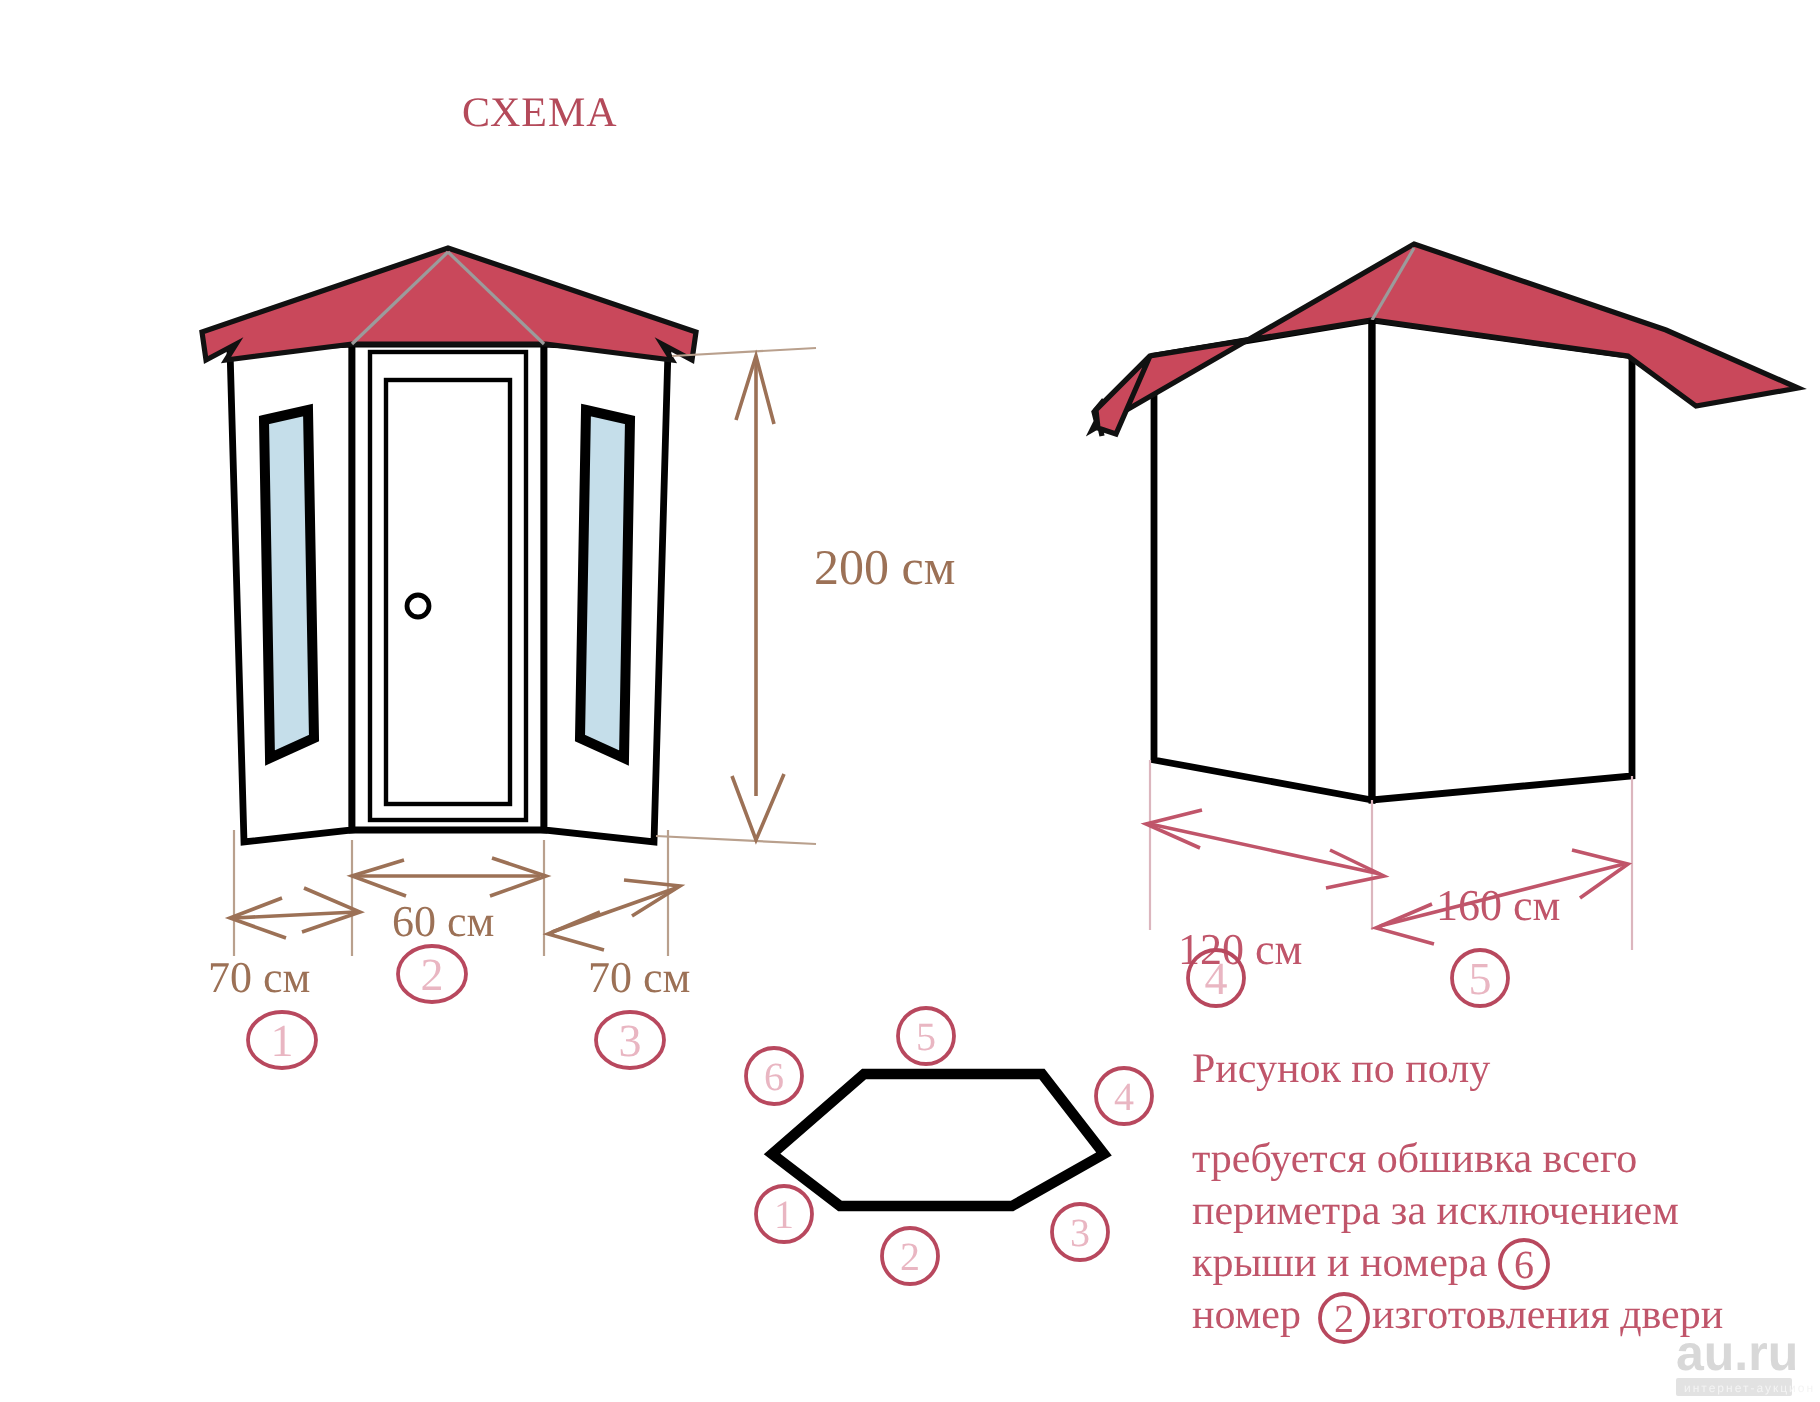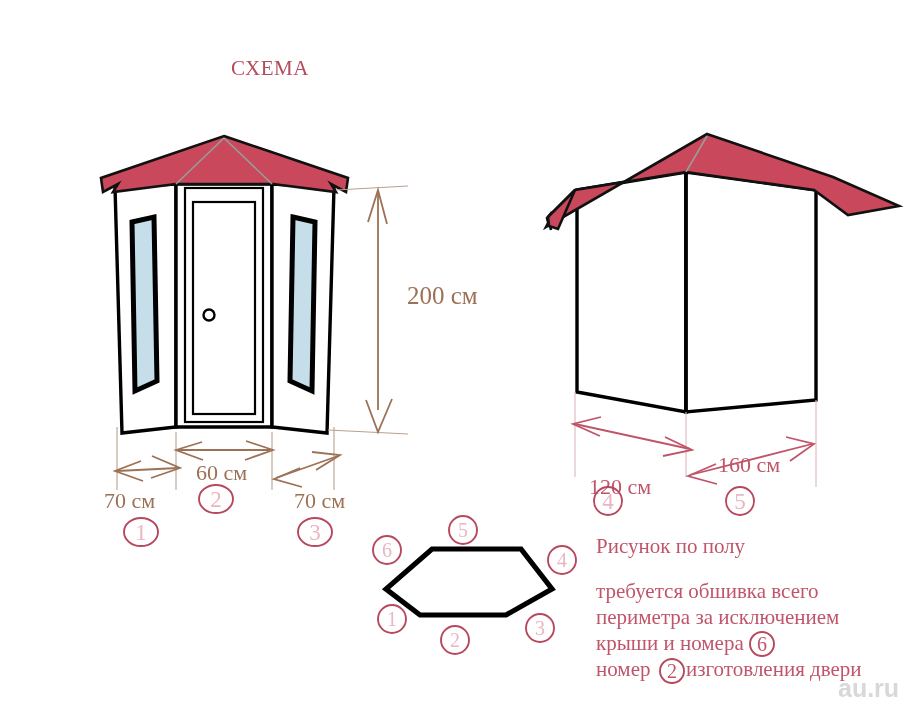--- a/index.html
+++ b/index.html
@@ -9,21 +9,21 @@
   }
   body {
     width: 910px;
     height: 701px;
     position: relative;
     overflow: hidden;
     font-family: "Liberation Serif", "DejaVu Serif", serif;
   }
   #stage {
     position: absolute;
-    left: 0; top: 12px;
+    left: 0; top: 0;
     width: 910px;
     height: 503px;
   }
   svg#scheme {
     position: absolute;
     left: 0; top: 0;
     width: 910px;
     height: 701px;
     display: block;
   }

